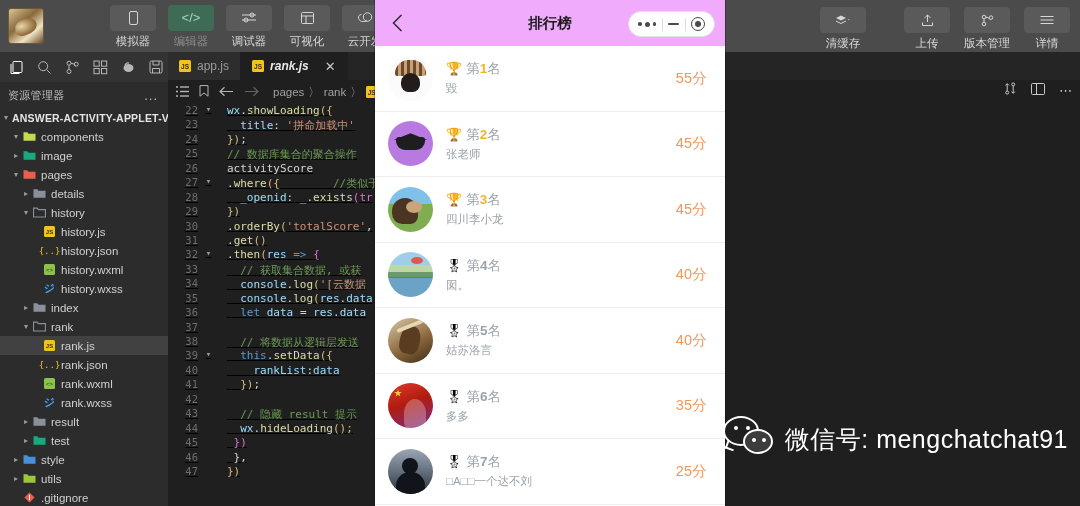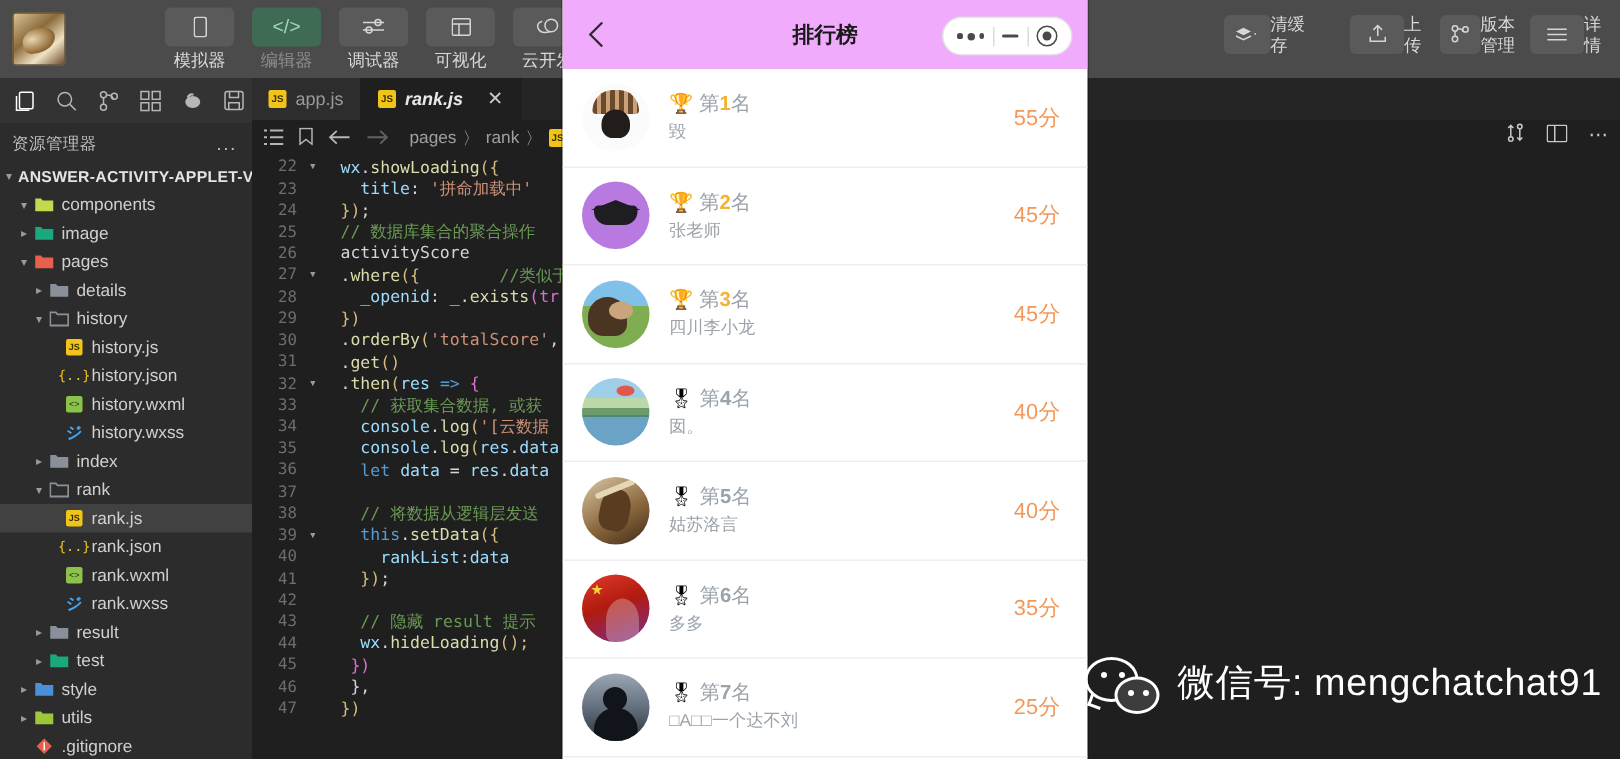--- a/index.html
+++ b/index.html
@@ -48,21 +48,21 @@
     background: #5a5a5a; border-radius: 4px; color: #e2e2e2;
     font-size: 12px; display:flex; align-items:center; align-self: flex-start;
     margin-top: 7px;
   }
 
   .tb-right-group {
     position: absolute; right: 0; top: 0; height: 52px;
     display: flex; align-items: flex-start; padding-top: 7px; padding-right: 6px; gap: 6px;
   }
   .cache-btn {
-    display:flex; flex-direction: row; align-items:center; width: 54px; cursor: pointer;
+    display:flex; flex-direction: column; align-items:center; width: 54px; cursor: pointer;
   }
   .tb-sep { width: 18px; }
 
   
   .sidebar {
     position: absolute; left: 0; top: 52px; width: 168px; height: 454px;
     background: #2c2c2c;
   }
   .activity-row {
     height: 30px; display: flex; align-items: center; gap: 4px; padding-left: 5px;
@@ -112,21 +112,21 @@
   .breadcrumb {
     height: 24px; display:flex; align-items:center; gap: 10px; padding-left: 8px;
     font-size: 11.5px; color: #9b9b9b; background:#1f1f1f;
   }
   .bc-ico { color:#b5b5b5; font-size: 13px; cursor:pointer; }
   .bc-ico.dim { color:#636363; }
   .bc-path { margin-left: 4px; color:#a0a0a0; display:flex; align-items:center; gap:4px;}
 
   .code-area { position:absolute; left:0; top:52px; right:0; bottom:0; overflow:hidden; }
   .code-rows { font-family:"DejaVu Sans Mono","Liberation Mono",monospace; font-size:11px; }
-  .crow { height: 14.45px; display:flex; align-items:center; white-space: pre; }
+  .crow { height: 14.45px; display:flex; align-items:flex-start; white-space: pre; text-decoration: underline; }
   .gutter {
     width: 34px; flex: 0 0 34px; text-align:right; padding-right:4px;
     color:#6e6e6e; font-size:10.5px;
   }
   .fold { width: 13px; flex:0 0 13px; text-align:center; color:#9a9a9a; font-size:9px; }
   .guides { width: 12px; flex: 0 0 12px; position:relative; }
   .codetext { padding-left: 0px; }
 
   
   .t-plain { color:#d4d4d4; }
@@ -233,22 +233,22 @@
   .av6:after{content:"";position:absolute;left:16px;top:16px;width:22px;height:29px;
     background:rgba(255,255,255,.28);border-radius:50% 50% 20% 20%;}
   .av7 { background:linear-gradient(180deg,#9aa6b2 0%,#5e6a78 55%,#2a3038 100%); }
   .av7:before{content:"";position:absolute;left:14px;top:9px;width:16px;height:16px;
     background:#11141a;border-radius:50%;}
   .av7:after{content:"";position:absolute;left:8px;top:23px;width:29px;height:22px;
     background:#11141a;border-radius:14px 14px 0 0;}
 
   
   .watermark {
-    position:absolute; right: 12px; bottom: 28px;
-    display:flex; align-items:flex-start; gap: 10px;
+    position:absolute; right: 12px; bottom: 50px;
+    display:flex; align-items:flex-end; gap: 10px;
     pointer-events:none;
   }
   .wc-logo { position: relative; width: 52px; height: 40px; }
   .wc-b1 {
     position:absolute; left:0; top:0; width:36px;height:30px;border-radius:50%;
     border:2.2px solid #fff; background:transparent;
   }
   .wc-b1 i, .wc-b2 i { position:absolute; width:4px;height:4px;border-radius:50%;background:#fff;display:block;}
   .wc-b1 .e1{left:9px;top:8px;} .wc-b1 .e2{left:21px;top:8px;}
   .wc-b2 {

